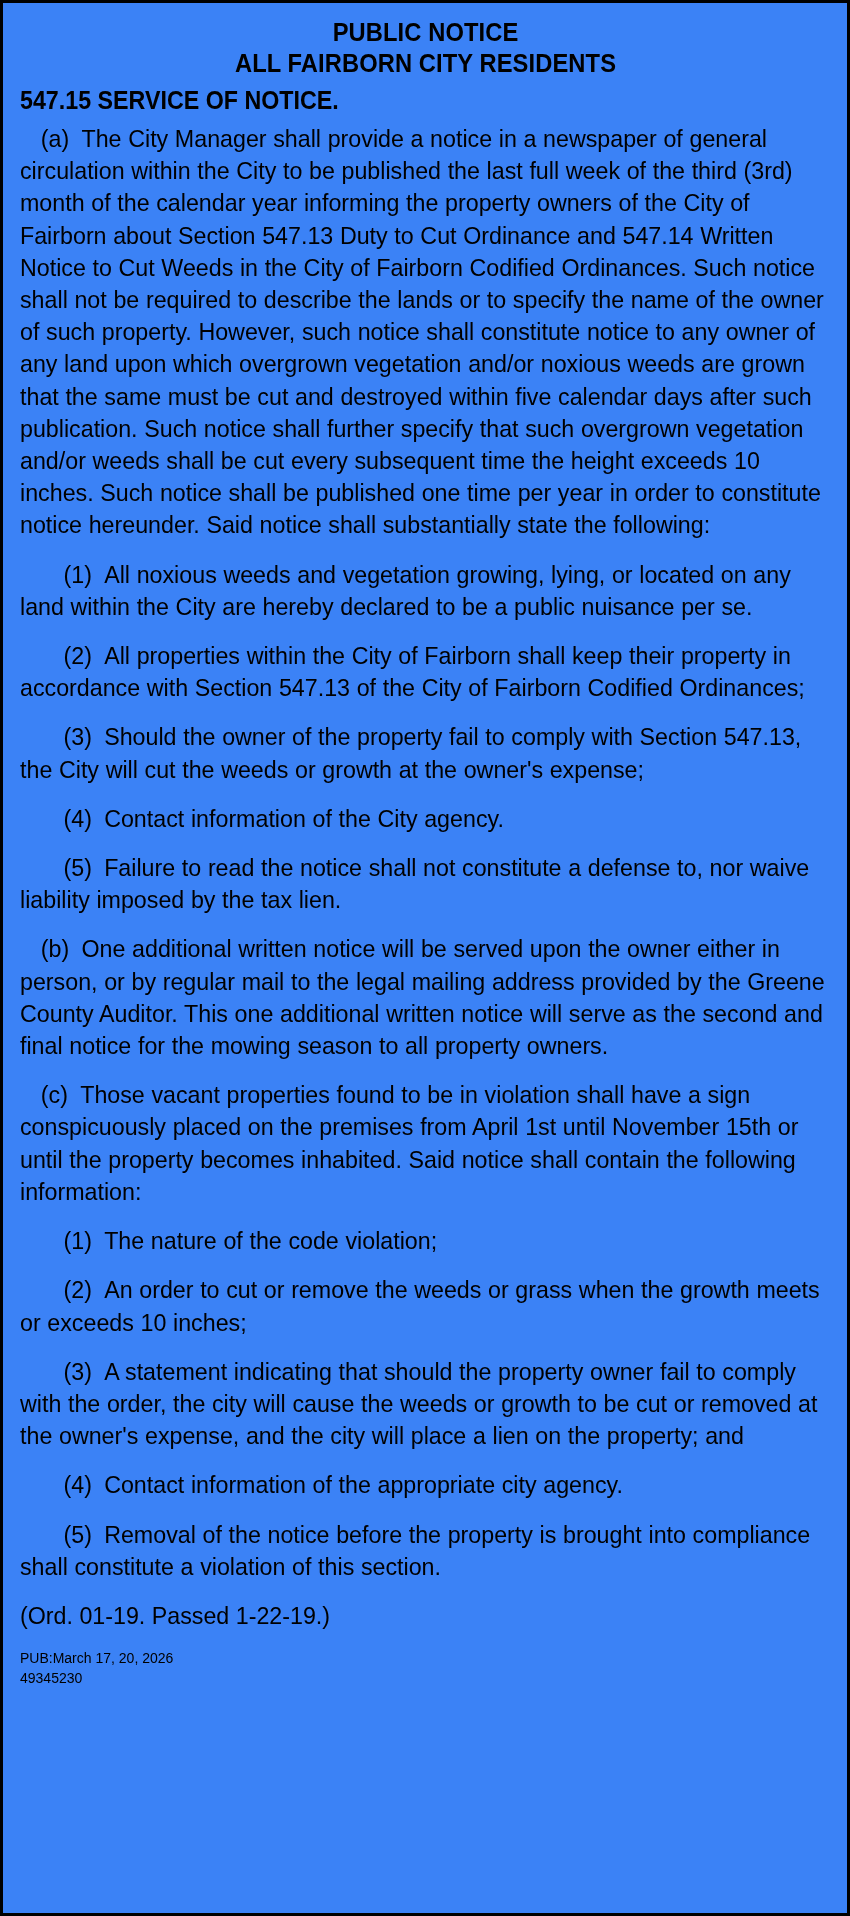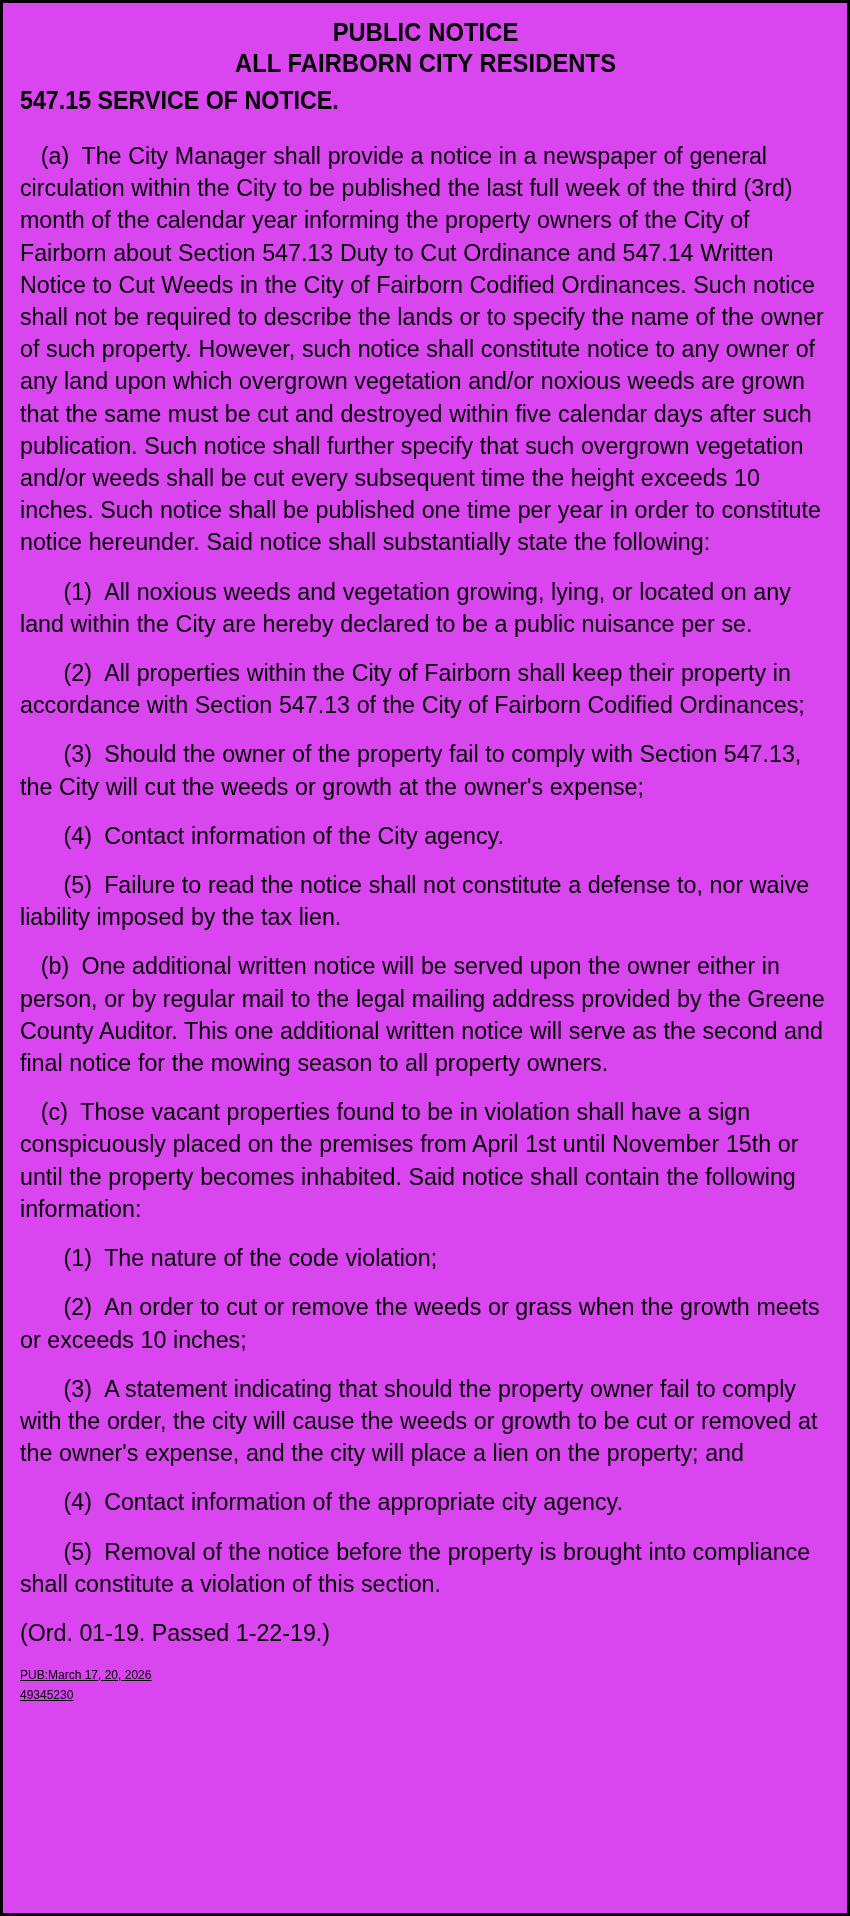--- a/index.html
+++ b/index.html
@@ -8,21 +8,21 @@
     background: #ffffff;
   }
   body {
     font-family: "Liberation Sans", sans-serif;
   }
   #notice-page {
     position: relative;
     width: 850px;
     height: 1916px;
     box-sizing: border-box;
-    background: #d946ef;
+    background: #3b82f6;
     border: 3px solid #000000;
     overflow: hidden;
   }
   #notice-inner {
     box-sizing: border-box;
     width: 100%;
     height: 100%;
     padding: 14px 16px 8px 17px;
   }
   
@@ -42,21 +42,21 @@
     font-size: 25px;
     line-height: 34px;
     color: #000;
     margin-top: 4px;
     transform: scaleX(0.93);
     transform-origin: left center;
     white-space: nowrap;
   }
   
   .body-wrap {
-    margin-top: 23px;
+    margin-top: 6px;
   }
   .para {
     font-size: 24.6px;
     line-height: 32.2px;
     color: #000;
     text-align: left;
     margin: 0 0 17px 0;
     transform: scaleX(0.945);
     transform-origin: left top;
     width: 105.8%;
@@ -70,24 +70,23 @@
     line-height: 32px;
     color: #000;
     margin: 6px 0 0 0;
     transform: scaleX(0.945);
     transform-origin: left top;
     width: 105.8%;
   }
   
   .pub-block {
     margin-top: 16px;
-    font-size: 12px;
+    font-size: 14px;
     line-height: 20.5px;
     color: #000;
-    text-decoration: underline;
   }
   .pub-line { white-space: nowrap; }
 </style>
 </head>
 <body>
 
 <div id="notice-page">
   <div id="notice-inner">
 
     <div>

